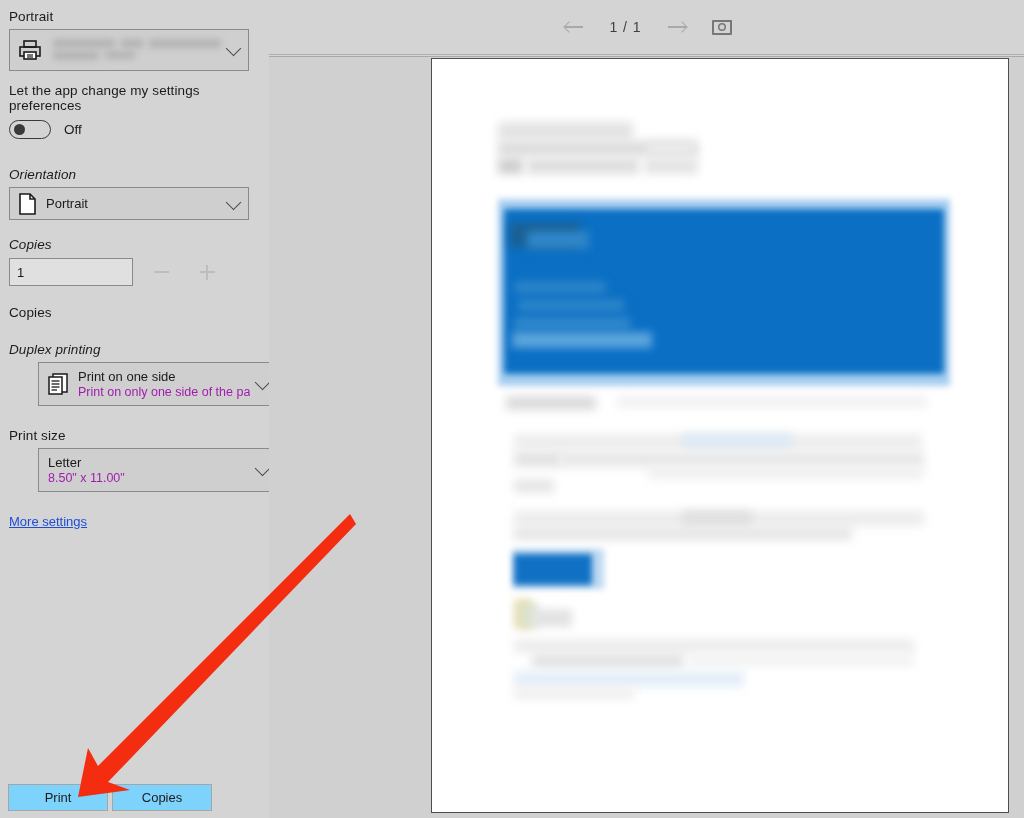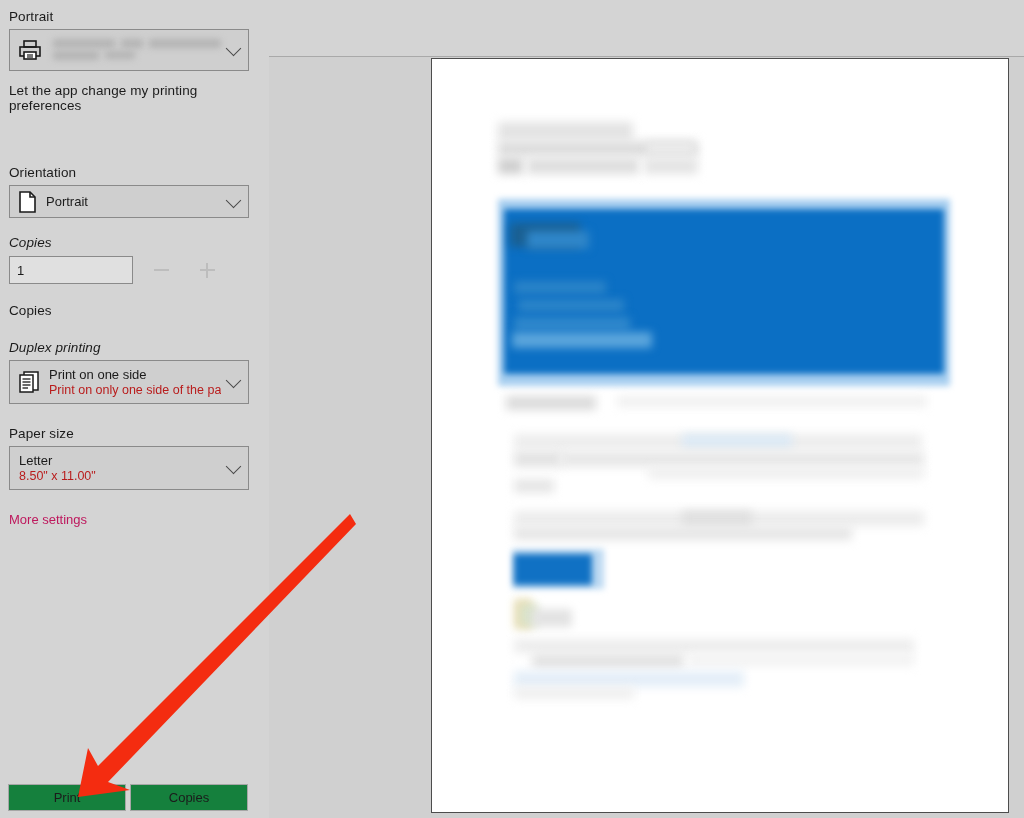--- a/index.html
+++ b/index.html
@@ -35,36 +35,36 @@
     position: relative;
     width: 240px;
     background: #cfcfcf;
     border: 1px solid #8a8a8a;
     display: flex;
     align-items: center;
     padding: 0 8px;
   }
   .combo.tall { height: 42px; }
   .combo.short { height: 33px; }
-  .combo.two-line { height: 44px; }
+  .combo.two-line { height: 44px; margin-left: 29px; }
 
   .combo .chev {
     position: absolute;
     right: 9px; top: 50%;
     width: 11px; height: 11px;
     margin-top: -7px;
     border-right: 1.6px solid #4a4a4a;
     border-bottom: 1.6px solid #4a4a4a;
     transform: rotate(45deg);
   }
 
   .combo-icon { flex: 0 0 auto; margin-right: 9px; display: flex; align-items: center; }
   .combo-text { display: flex; flex-direction: column; justify-content: center; overflow: hidden; }
   .combo-title { font-size: 13px; color: #1b1b1b; white-space: nowrap; }
-  .combo-sub { font-size: 12.5px; color: #b91c1c; white-space: nowrap; margin-top: 1px; }
+  .combo-sub { font-size: 12.5px; color: #a21caf; white-space: nowrap; margin-top: 1px; }
 
   
   .blur-name { width: 170px; height: 26px; position: relative; }
   .blur-name i {
     position: absolute; display: block;
     background: #b4b4b4;
     filter: blur(3px);
     border-radius: 2px;
   }
   .bn1 { left: 2px;  top: 2px;  width: 62px; height: 9px; }
@@ -109,34 +109,35 @@
     margin-left: 10px;
     position: relative;
     cursor: default;
   }
   .stepper .h { position: absolute; left: 50%; top: 50%; width: 15px; height: 1.6px; margin-left: -7.5px; margin-top: -.8px; background: #bdbdbd; }
   .stepper .v { position: absolute; left: 50%; top: 50%; width: 1.6px; height: 15px; margin-left: -.8px; margin-top: -7.5px; background: #bdbdbd; }
 
   .link-more {
     display: inline-block;
     font-size: 13px;
-    color: #be185d;
+    color: #1d4ed8;
+    text-decoration: underline;
     cursor: pointer;
   }
 
   
   #bottom-buttons {
     position: absolute;
     left: 8px; bottom: 7px;
     display: flex;
     gap: 4px;
   }
   .dlg-btn {
-    width: 118px; height: 27px;
-    background: #15803d;
+    width: 100px; height: 27px;
+    background: #7dd3fc;
     border: 1px solid #a6a6a6;
     font-size: 13px;
     color: #1b1b1b;
     font-family: "Liberation Sans", sans-serif;
     cursor: pointer;
   }
 
   
   #preview-pane {
     position: absolute;
@@ -236,23 +237,29 @@
       <span class="blur-name">
         <i class="bn1"></i>
           <i class="bn2"></i>
           <i class="bn3"></i>
           <i class="bn4"></i>
           <i class="bn5"></i>
       </span>
       <span class="chev"></span>
     </div>
 
-    <div class="field-label" style="margin-bottom:2px;">Let the app change my printing preferences</div>
-
-    <div class="field-label" style="margin-top:52px;">Orientation</div>
+    <div class="field-label" style="margin-bottom:2px;">Let the app change my settings preferences</div>
+    <div class="toggle-row">
+      <span class="toggle">
+        <span class="knob"></span>
+      </span>
+      <span class="toggle-label">Off</span>
+    </div>
+
+    <div class="field-label" style="margin-top:28px;font-style:italic;">Orientation</div>
     <div class="combo short" style="margin-bottom:12px;">
       <span class="combo-icon">
         <svg width="19" height="22" viewBox="0 0 19 22">
           <path d="M2 1 H12 L17 6 V21 H2 Z" fill="#ffffff" stroke="#1b1b1b" stroke-width="1.6"></path>
           <path d="M12 1 V6 H17" fill="none" stroke="#1b1b1b" stroke-width="1.6"></path>
         </svg>
       </span>
       <span class="combo-text">
         <span class="combo-title">Portrait</span>
       </span>
@@ -285,41 +292,53 @@
           <line x1="4.5" y1="18" x2="10" y2="18" stroke="#1b1b1b" stroke-width="1.3"></line>
         </svg>
       </span>
       <span class="combo-text" style="max-width:182px;">
         <span class="combo-title">Print on one side</span>
         <span class="combo-sub">Print on only one side of the pa</span>
       </span>
       <span class="chev"></span>
     </div>
 
-    <div class="field-label" style="margin-top:22px;">Paper size</div>
+    <div class="field-label" style="margin-top:22px;">Print size</div>
     <div class="combo two-line">
       <span class="combo-text" style="padding-left:1px;justify-content:space-between;">
         <span class="combo-title">Letter</span>
         <span class="combo-sub">8.50" x 11.00"</span>
       </span>
       <span class="chev"></span>
     </div>
 
     <div style="margin-top:20px;">
       <span class="link-more">More settings</span>
     </div>
 
     <div id="bottom-buttons">
       <button class="dlg-btn">Print</button>
       <button class="dlg-btn">Copies</button>
     </div>
   </div>
 
   <div id="preview-pane">
 
+    <div id="preview-toolbar">
+      <span class="nav-arrow left">
+        <span class="shaft"></span>
+        <span class="head"></span>
+      </span>
+      <span id="page-indicator">1 / 1</span>
+      <span class="nav-arrow right">
+        <span class="shaft"></span>
+        <span class="head"></span>
+      </span>
+      <span id="fit-icon"></span>
+    </div>
 
     <div id="preview-surface">
       <div id="page-sheet">
 
         <div class="doc-blk" style="left:66px;  top:63px;  width:135px; height:18px; background:#e3e3e3;"></div>
         <div class="doc-blk" style="left:66px;  top:82px;  width:200px; height:15px; background:#dcdcdc;"></div>
         <div class="doc-blk" style="left:215px; top:82px;  width:47px;  height:15px; background:#ebebeb;"></div>
         <div class="doc-blk" style="left:66px;  top:99px;  width:25px;  height:16px; background:#cfcfcf;"></div>
         <div class="doc-blk" style="left:95px;  top:99px;  width:112px; height:16px; background:#dedede;"></div>
         <div class="doc-blk" style="left:212px; top:99px;  width:54px;  height:16px; background:#e4e4e4;"></div>

